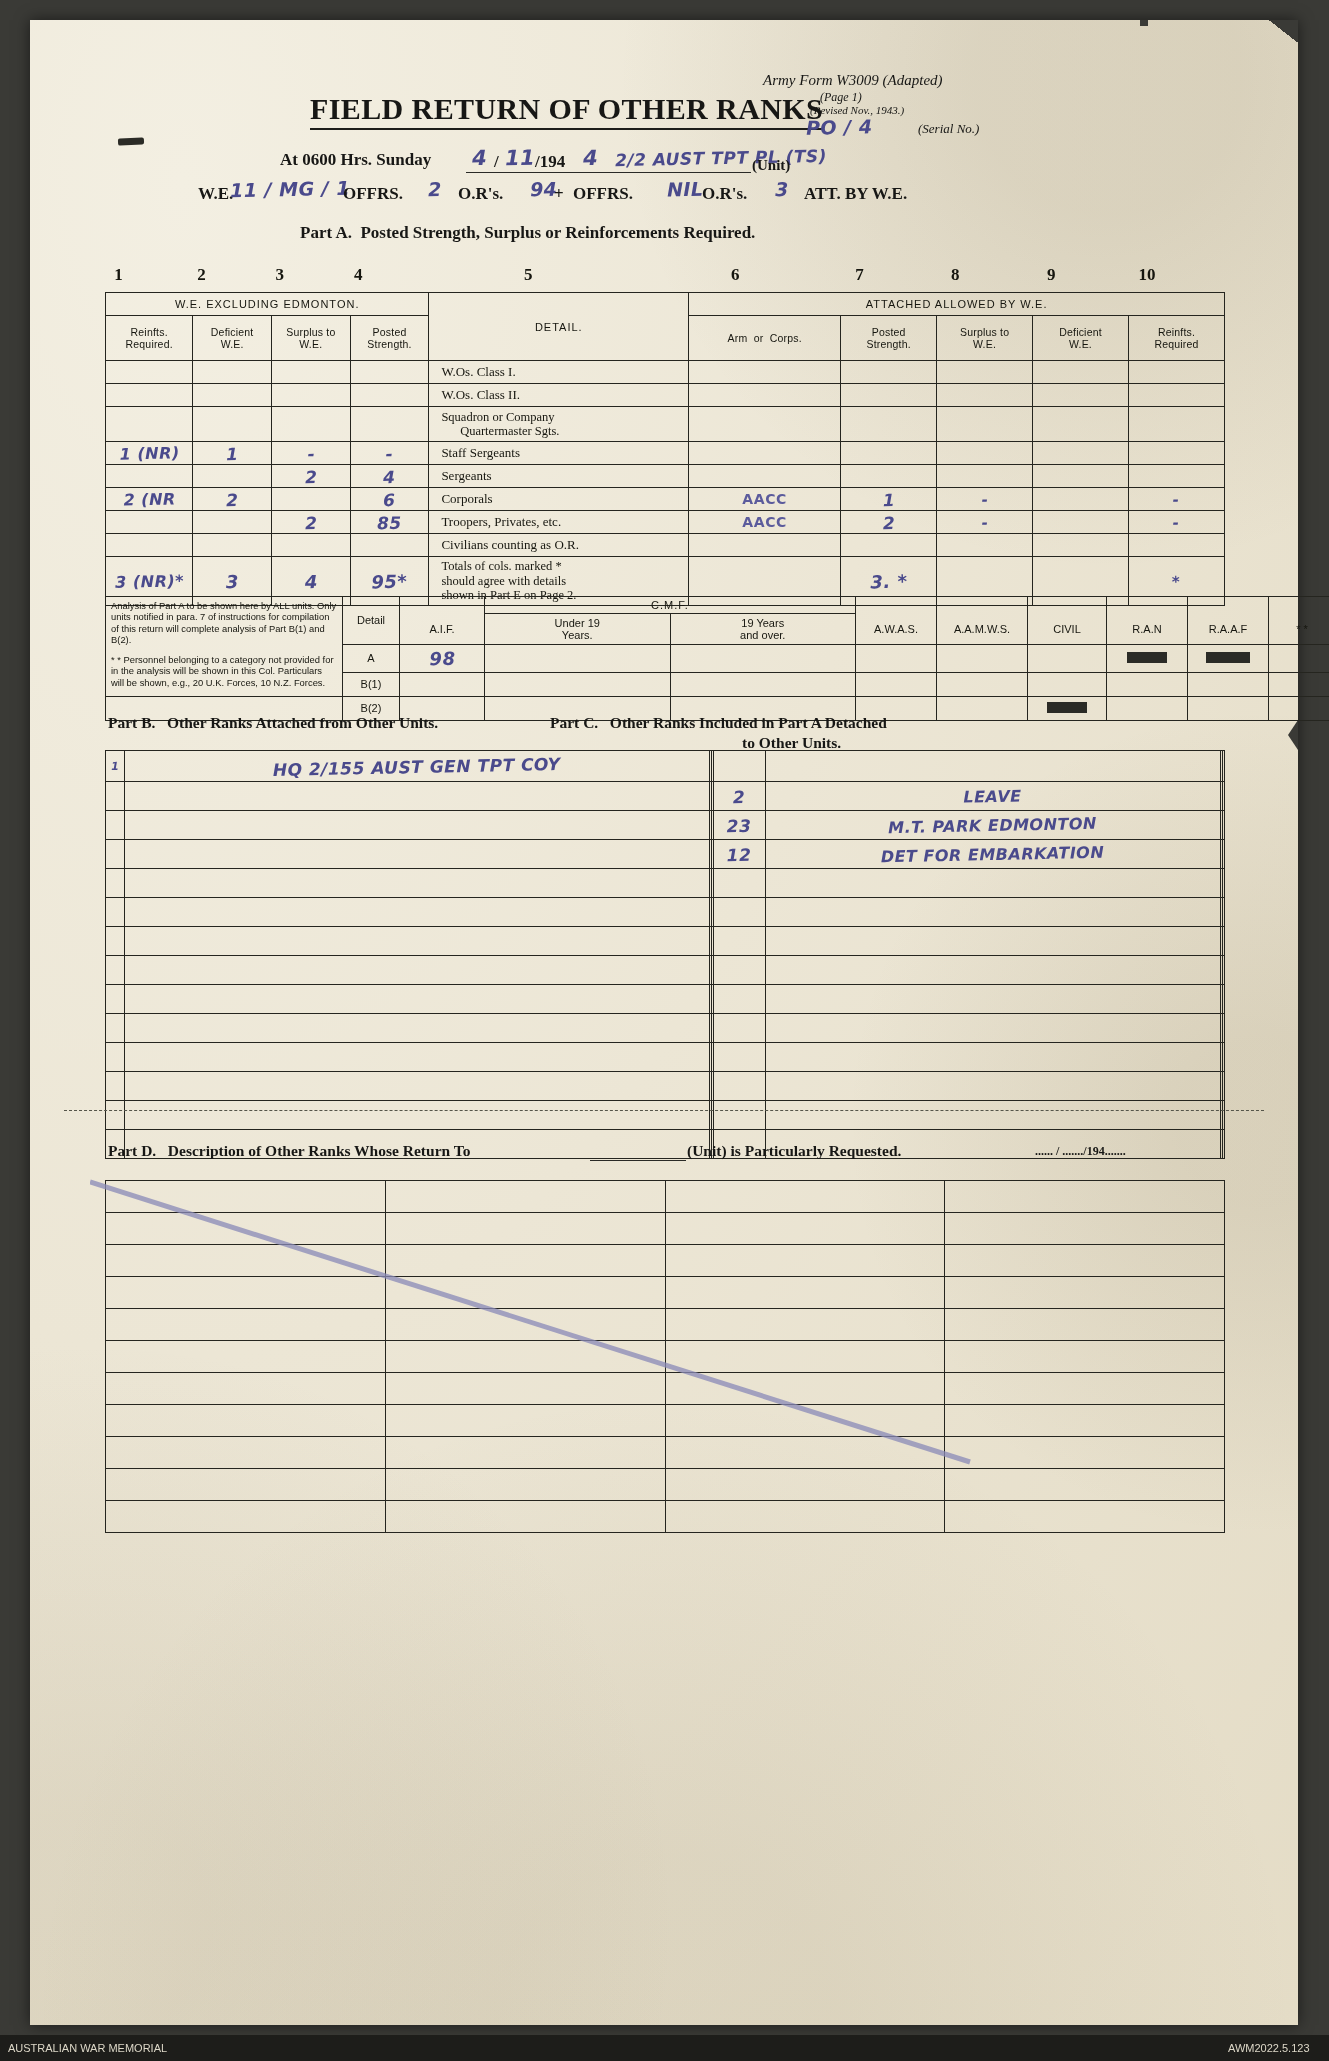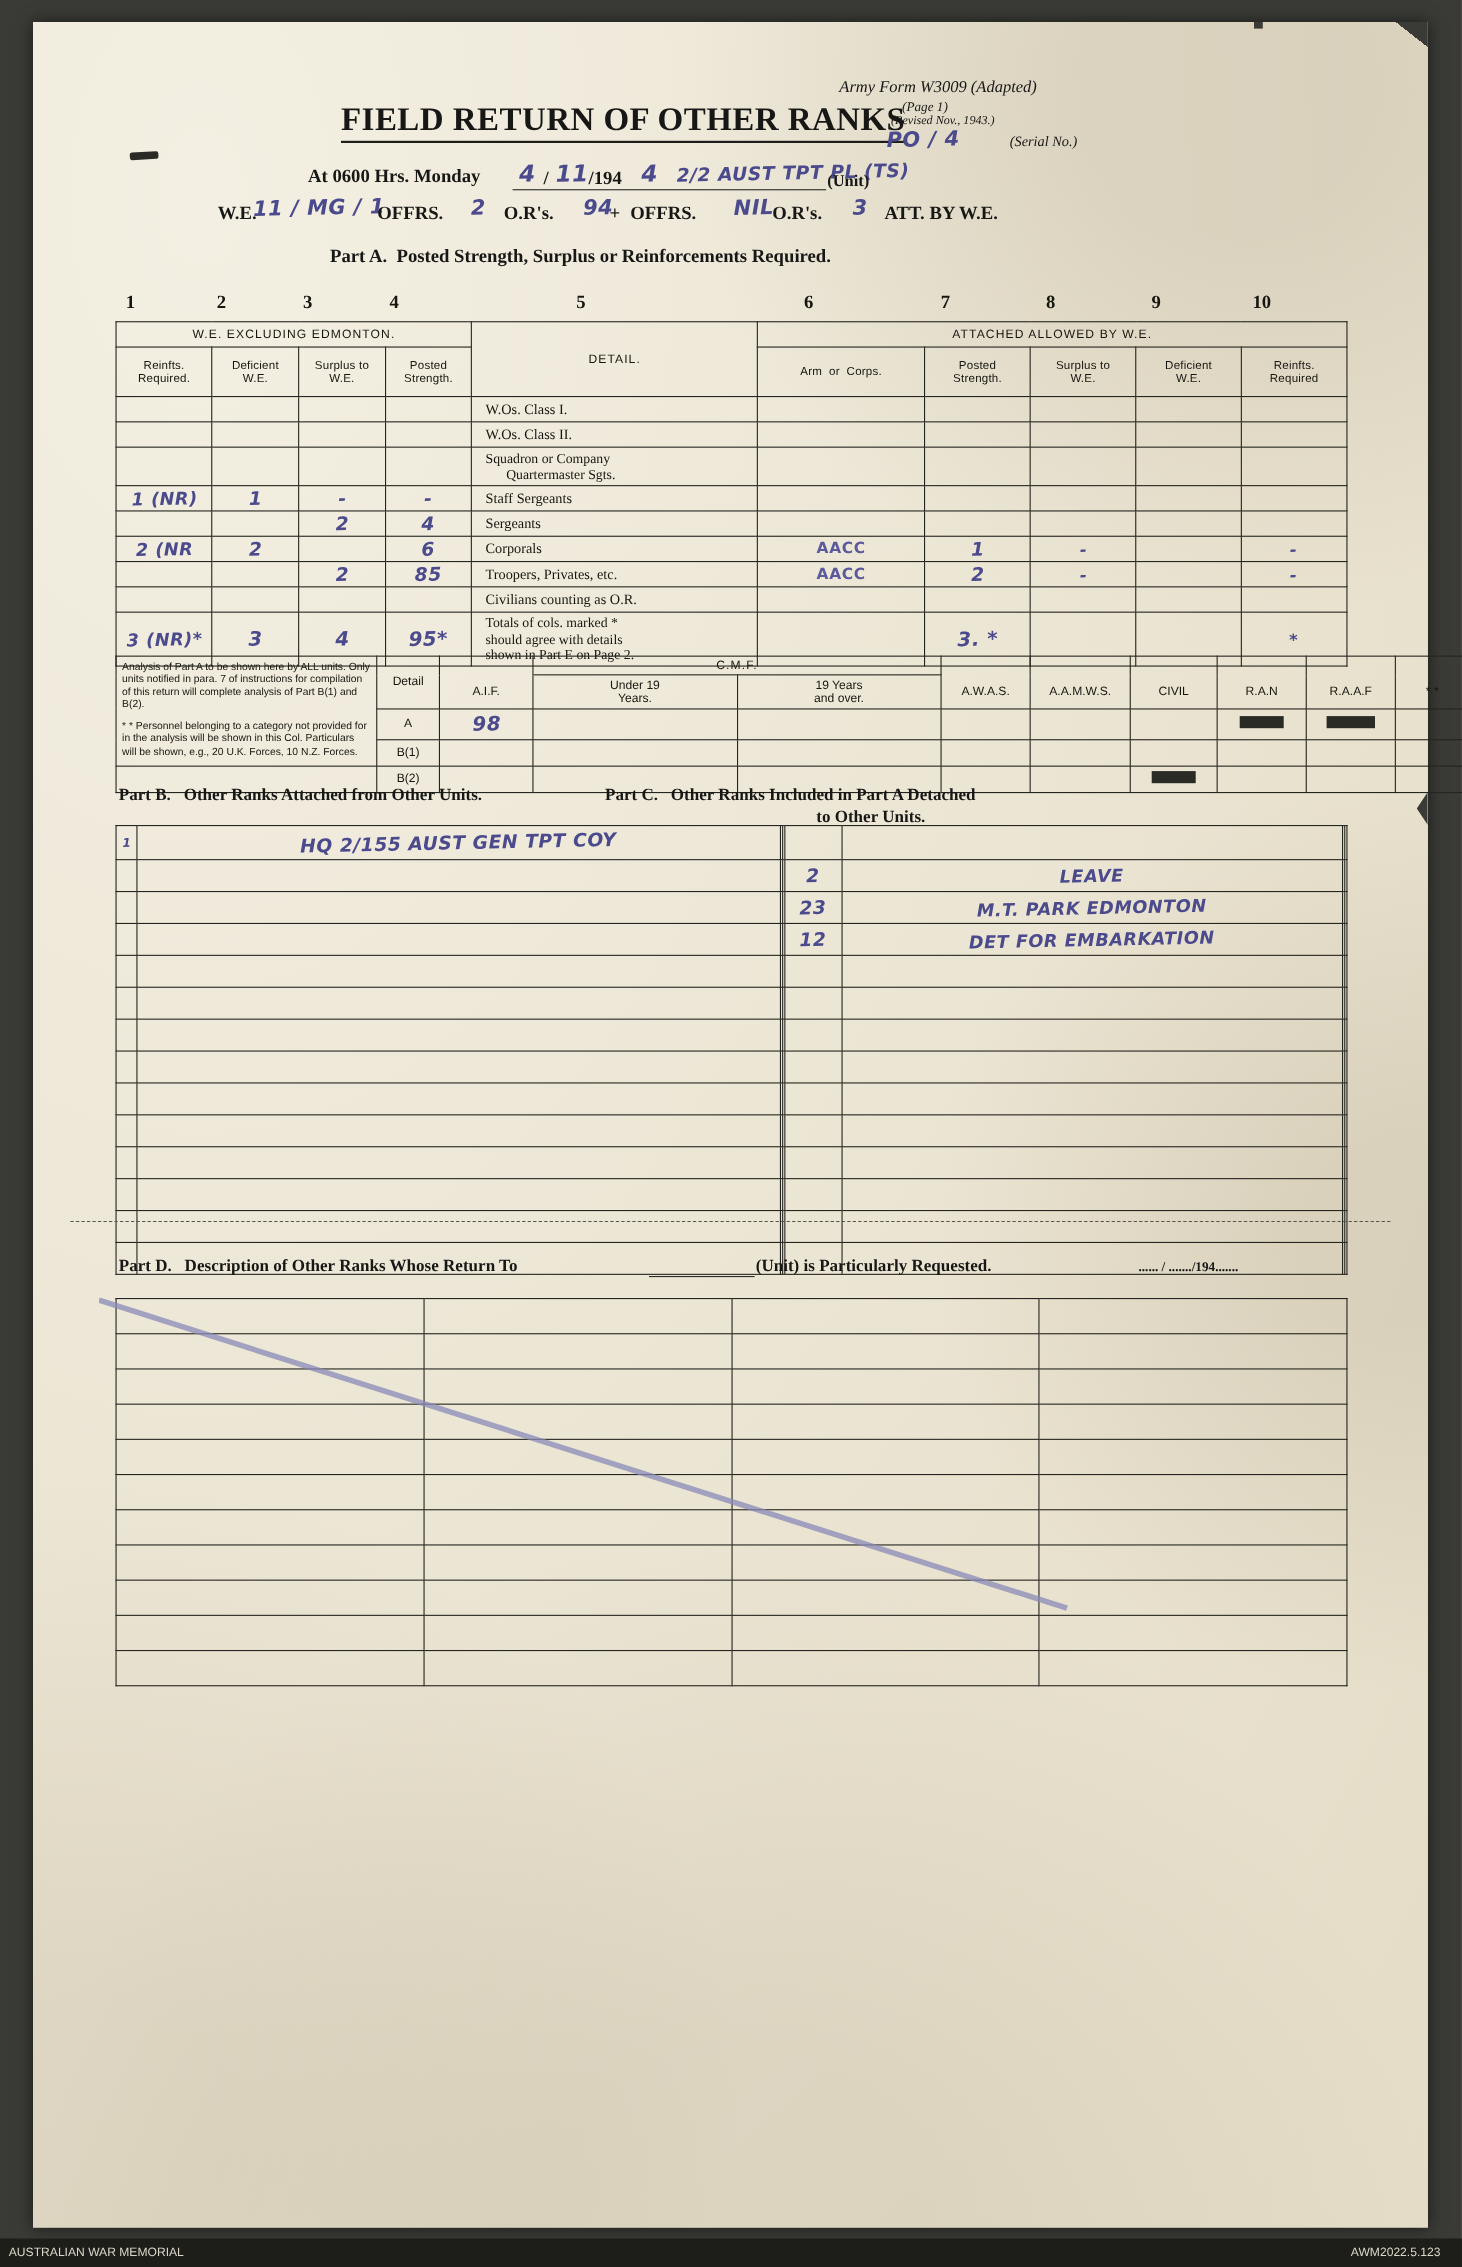--- a/index.html
+++ b/index.html
@@ -131,21 +131,21 @@
   <div class="edge-nick" style="top:700px;right:0;width:10px;height:30px;clip-path:polygon(100% 0,0 50%,100% 100%);"></div>
   <div id="staple"></div>
 
   <div class="t serif" id="title">FIELD RETURN OF OTHER RANKS</div>
   <div class="t serif" id="afnum">Army Form W3009 (Adapted)</div>
   <div class="t serif" id="page-lbl">(Page 1)</div>
   <div class="t serif" id="rev-lbl">(Revised Nov., 1943.)</div>
   <div class="t serif" id="serial-lbl">(Serial No.)</div>
   <div class="t hand" style="left:776px;top:96px;font-size:19px;">PO / 4</div>
 
-  <div class="t serif" id="line2a">At 0600 Hrs. Monday</div>
+  <div class="t serif" id="line2a">At 0600 Hrs. Sunday</div>
   <div class="t hand" style="left:442px;top:126px;font-size:21px;">4</div>
   <div class="t serif" style="left:464px;top:132px;font-size:17px;font-weight:bold;">/</div>
   <div class="t hand" style="left:475px;top:126px;font-size:21px;">11</div>
   <div class="t serif" style="left:505px;top:132px;font-size:17px;font-weight:bold;">/194</div>
   <div class="t hand" style="left:553px;top:126px;font-size:21px;">4</div>
   <div class="t hand" style="left:585px;top:128px;font-size:17px;">2/2 AUST TPT PL (TS)</div>
   <div class="t serif" id="line2b">(Unit)</div>
   <div class="blankline" style="left:436px;top:152px;width:285px;"></div>
 
   <div class="t serif" id="line3">W.E.</div>

